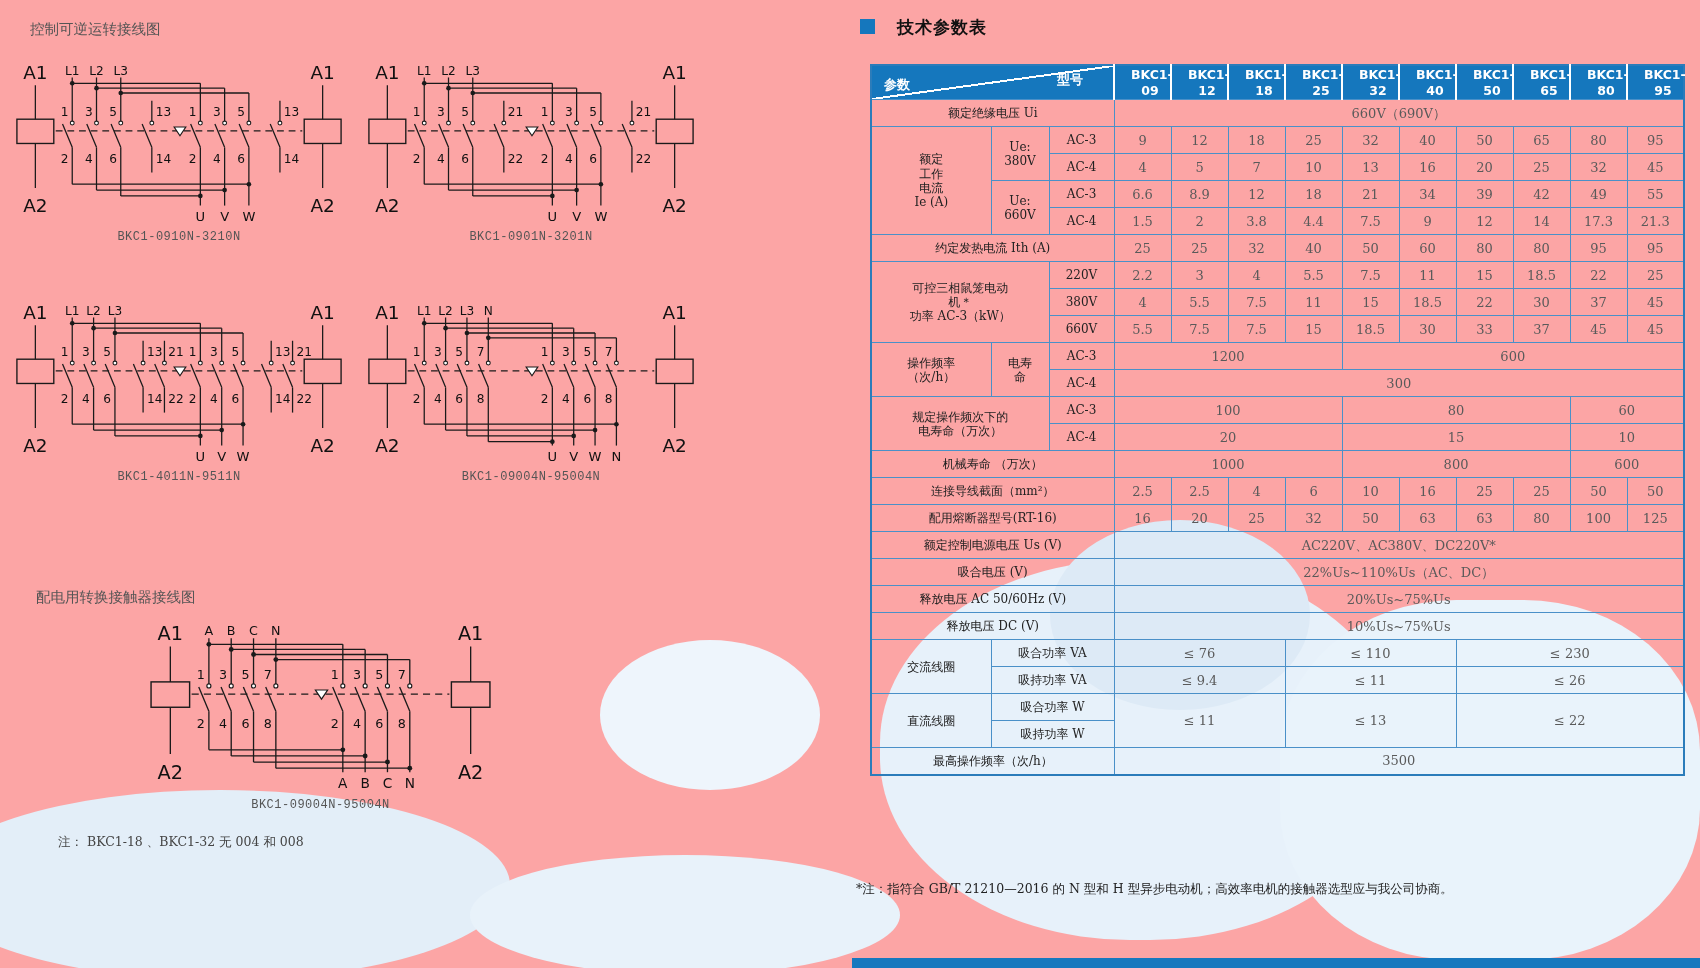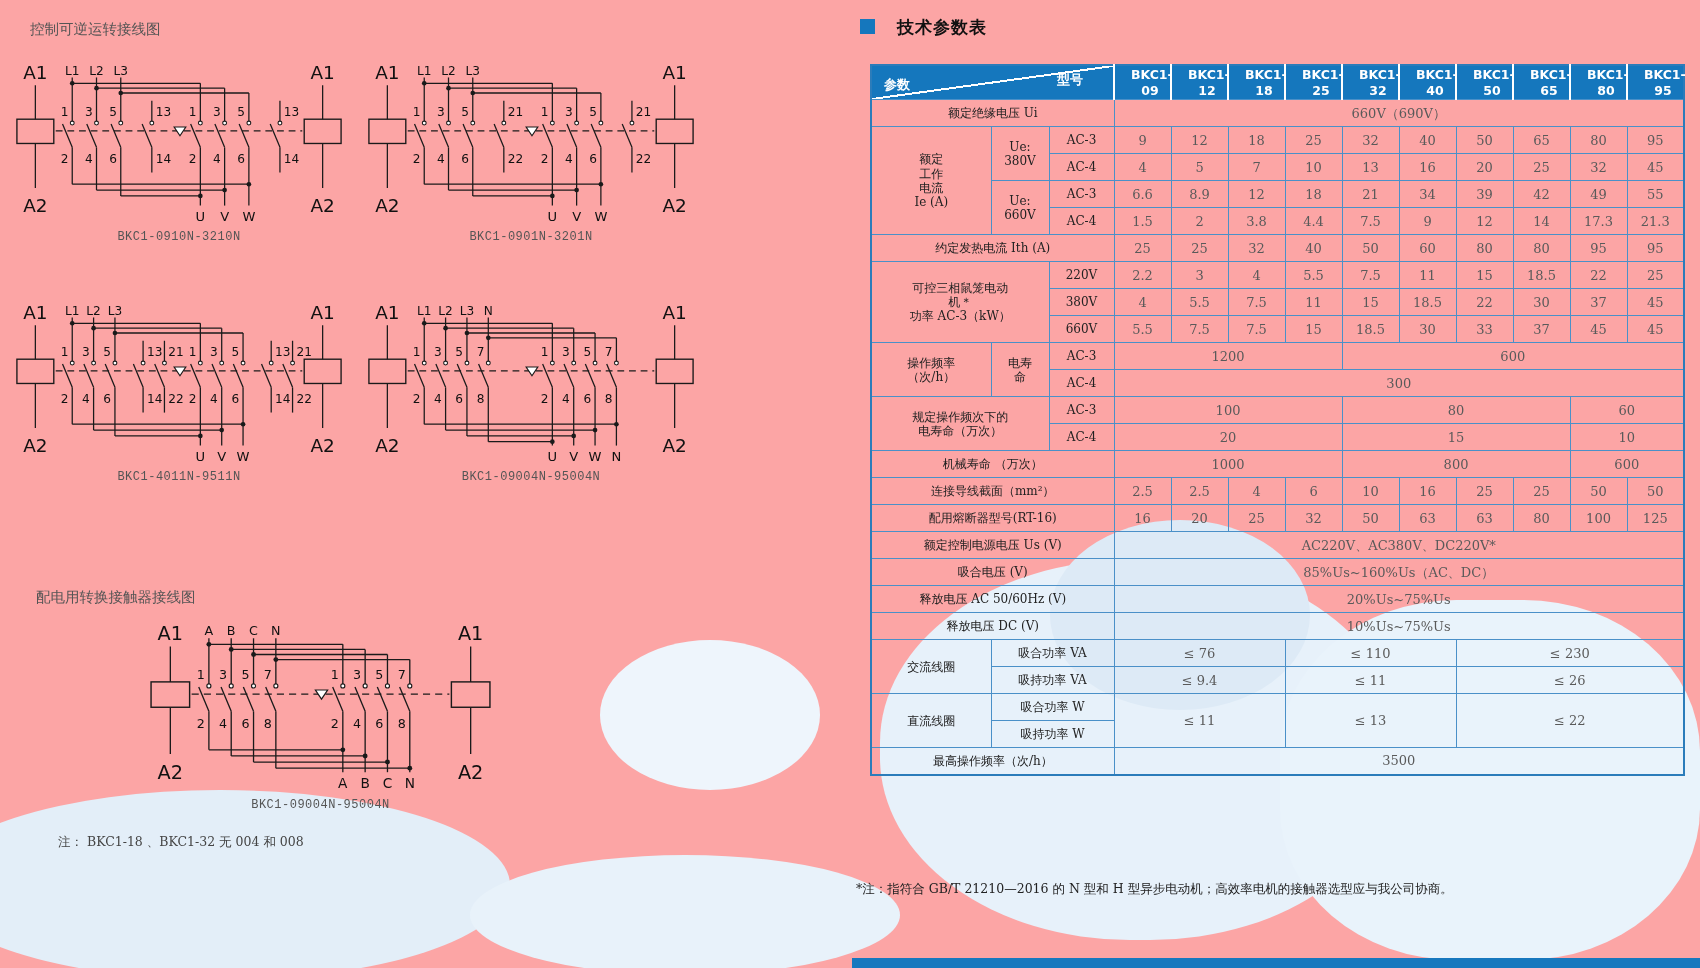--- a/index.html
+++ b/index.html
@@ -746,21 +746,21 @@
               <td class="v">100</td>
               <td class="v">125</td>
             </tr>
 
         <tr>
           <td class="lbl" colspan="3">额定控制电源电压 Us (V)</td>
           <td class="v" colspan="10">AC220V、AC380V、DC220V*</td>
         </tr>
         <tr>
           <td class="lbl" colspan="3">吸合电压 (V)</td>
-          <td class="v" colspan="10">85%Us~160%Us（AC、DC）</td>
+          <td class="v" colspan="10">22%Us~110%Us（AC、DC）</td>
         </tr>
         <tr>
           <td class="lbl" colspan="3">释放电压 AC 50/60Hz (V)</td>
           <td class="v" colspan="10">20%Us~75%Us</td>
         </tr>
         <tr>
           <td class="lbl" colspan="3">释放电压 DC (V)</td>
           <td class="v" colspan="10">10%Us~75%Us</td>
         </tr>
 

